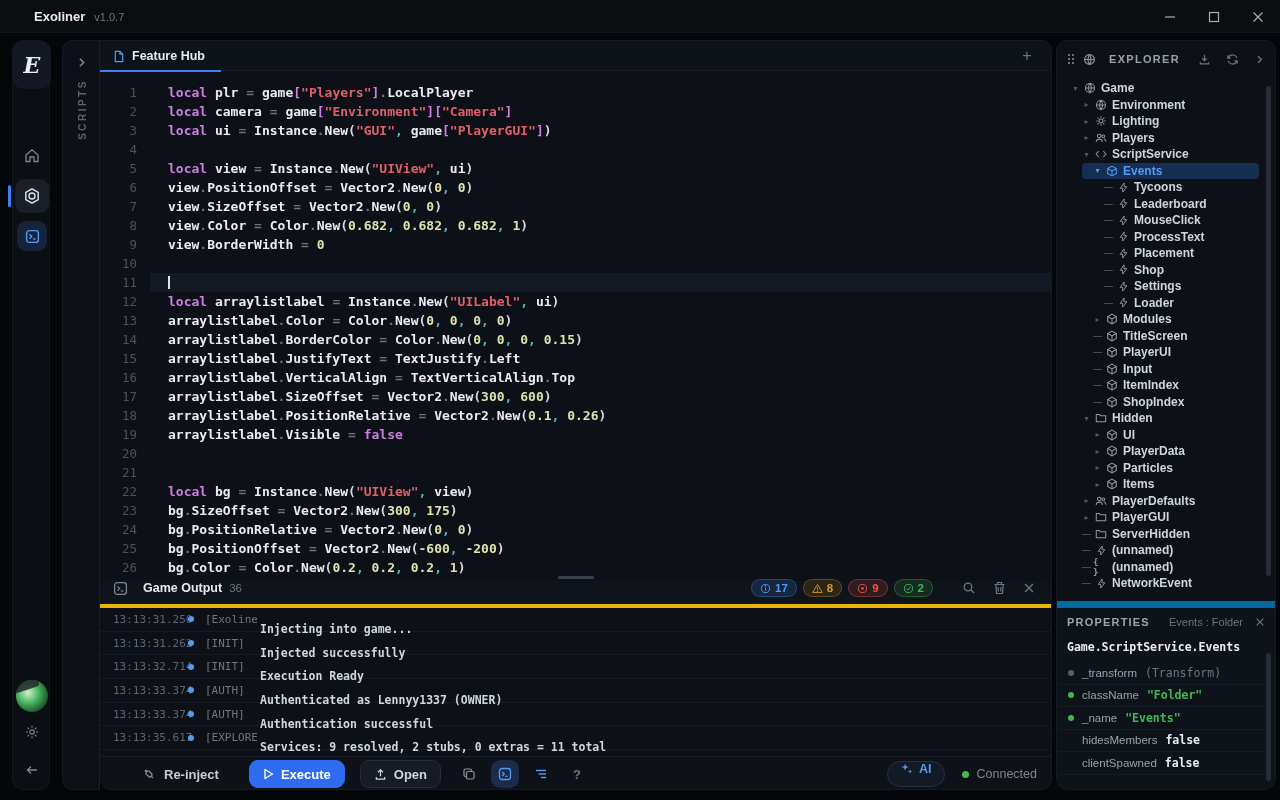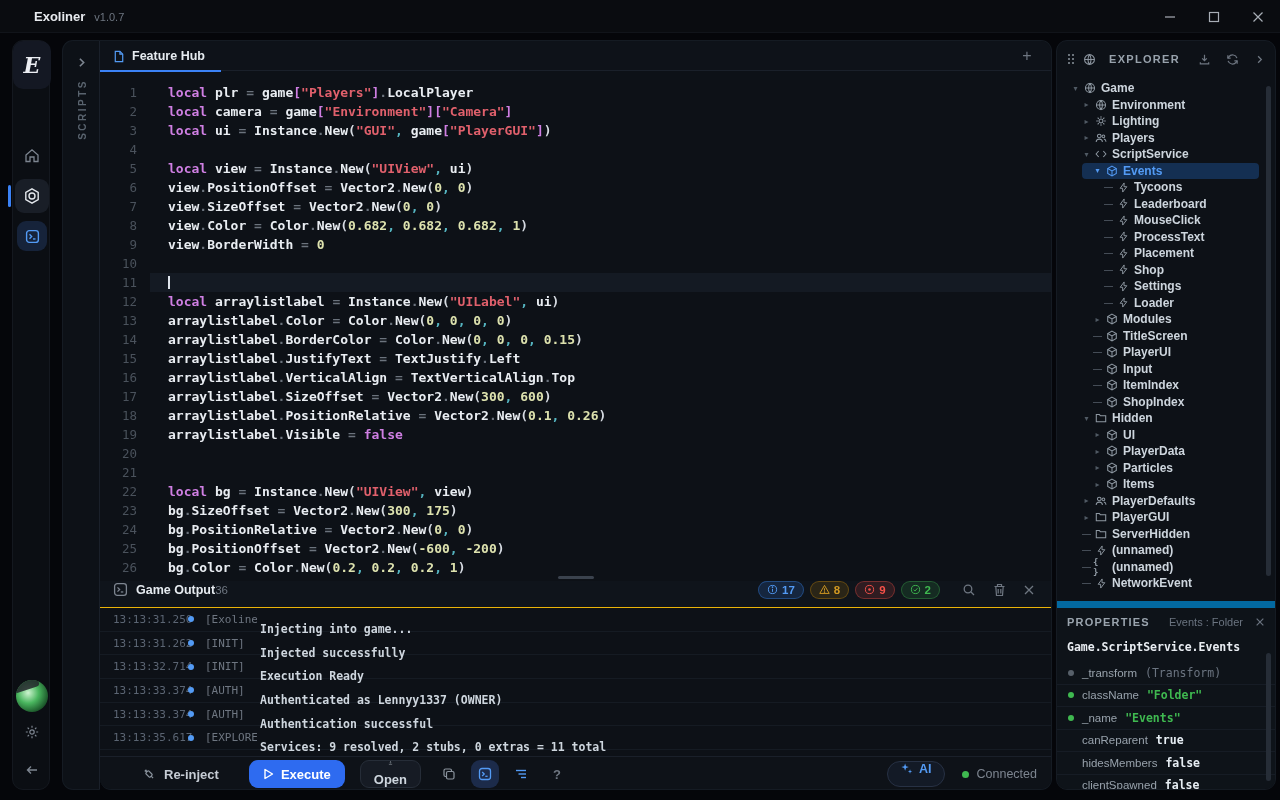--- a/index.html
+++ b/index.html
@@ -60,21 +60,21 @@
   .ltext { position:relative; z-index:1; padding-left:18px; }
   .caret { display:inline-block; width:1.5px; height:13px; background:#dfe5ec; vertical-align:-2px; }
   .tk-k{color:#cf7fe3}.tk-s{color:#e0606c}.tk-n{color:#dde2ae}.tk-o{color:#6b737d}
   .tk-b{color:#cf7fe3}.tk-c{color:#55b5c1}.tk-p{color:#d6dbe2}.tk-i{color:#e9edf2}
 
   .seam-handle { position:absolute; left:458px; top:535px; width:36px; height:3px; background:#3a424d; border-radius:2px; }
 
   
   .output { position:absolute; left:0; top:540px; width:100%; height:175px; background:#0d1117; }
   .out-header { position:absolute; left:0; top:0; width:100%; height:27px; background:#0f141b;
-    border-bottom:1px solid #eab308; display:flex; align-items:center; padding:0 16px 9px 13px; }
+    border-bottom:4px solid #eab308; display:flex; align-items:center; padding:0 16px 9px 13px;gap:7px; }
   .out-title { color:#e6ebf0; font-size:12.5px; font-weight:700; margin-left:8px; }
   .out-count { color:#6e7681; font-size:11.5px; }
   .badges { display:flex; gap:6px; margin-left:auto; }
   .badge { height:18px; border-radius:9px; display:flex; align-items:center; gap:4px; padding:0 8px;
     font-size:11.5px; font-weight:700; }
   .badge-info    { background:rgba(56,139,253,.16); border:1px solid rgba(56,139,253,.35); color:#539bf5; }
   .badge-warning { background:rgba(187,128,9,.16);  border:1px solid rgba(187,128,9,.4);   color:#d29922; }
   .badge-error   { background:rgba(248,81,73,.14);  border:1px solid rgba(248,81,73,.35);  color:#f85149; }
   .badge-success { background:rgba(63,185,80,.14);  border:1px solid rgba(63,185,80,.35);  color:#3fb950; }
   .out-tools { display:flex; gap:17px; margin-left:22px; color:#6e7681; align-items:center; }
@@ -86,21 +86,21 @@
   .out-tag { color:#6e7681; margin-left:11px; width:52px; overflow:hidden; white-space:nowrap; flex:none; }
   .out-msg { color:#ced6de; font-weight:700; font-size:11.5px; margin-left:3px; white-space:nowrap;margin-top:19px; }
 
   
   .toolbar { position:absolute; left:0; top:715px; width:100%; height:35px; background:#0e1218;
     border-top:1px solid #1a202a; display:flex; align-items:center; padding:0 10px 0 42px; }
   .reinject { display:flex; align-items:center; gap:8px; color:#c6ccd4; font-size:13px; font-weight:600; }
   .btn-execute { margin-left:30px; height:28px; padding:0 14px; border-radius:9px; background:#2e6bf0;
     color:#fff; font-size:13px; font-weight:700; display:flex; align-items:center; gap:7px; }
   .btn-open { margin-left:15px; height:28px; padding:0 13px; border-radius:9px; background:#161b24;
-    border:1px solid #262d38; color:#ced6de; font-size:13px; font-weight:600; display:flex; align-items:center; gap:7px;flex-direction:column; }
+    border:1px solid #262d38; color:#ced6de; font-size:13px; font-weight:600; display:flex; align-items:center; gap:7px; }
   .tool-tile { width:28px; height:28px; border-radius:9px; display:flex; align-items:center; justify-content:center;
     color:#8b949e; margin-left:8px; }
   .tool-tile.first { margin-left:14px; }
   .tile-blue-bg { background:#1c2b4a; color:#539bf5; }
   .tile-blue { color:#539bf5; }
   .help-glyph { font-size:13px; font-weight:700; color:#6e7681; }
   .right-cluster { margin-left:auto; display:flex; align-items:center; }
   .btn-ai { height:26px; padding:0 12px; border-radius:13px; background:#131a26; border:1px solid #273144;
     display:flex; gap:6px; color:#539bf5; font-size:12.5px; font-weight:700; }
   .conn { display:flex; align-items:center; gap:8px; margin-left:17px; margin-right:4px; }
@@ -800,25 +800,20 @@
             <span class="prop-name">className</span>
             <span class="prop-val val-string">"Folder"</span>
           </div>
           <div class="prop-row">
             <span class="prop-dot green"></span>
             <span class="prop-name">_name</span>
             <span class="prop-val val-string">"Events"</span>
           </div>
           <div class="prop-row">
             <span class="prop-dot"></span>
-            <span class="prop-name">canReparent</span>
-            <span class="prop-val val-bool">true</span>
-          </div>
-          <div class="prop-row">
-            <span class="prop-dot"></span>
             <span class="prop-name">hidesMembers</span>
             <span class="prop-val val-bool">false</span>
           </div>
           <div class="prop-row">
             <span class="prop-dot"></span>
             <span class="prop-name">clientSpawned</span>
             <span class="prop-val val-bool">false</span>
           </div>
           <div class="prop-row"></div>
         </div>

